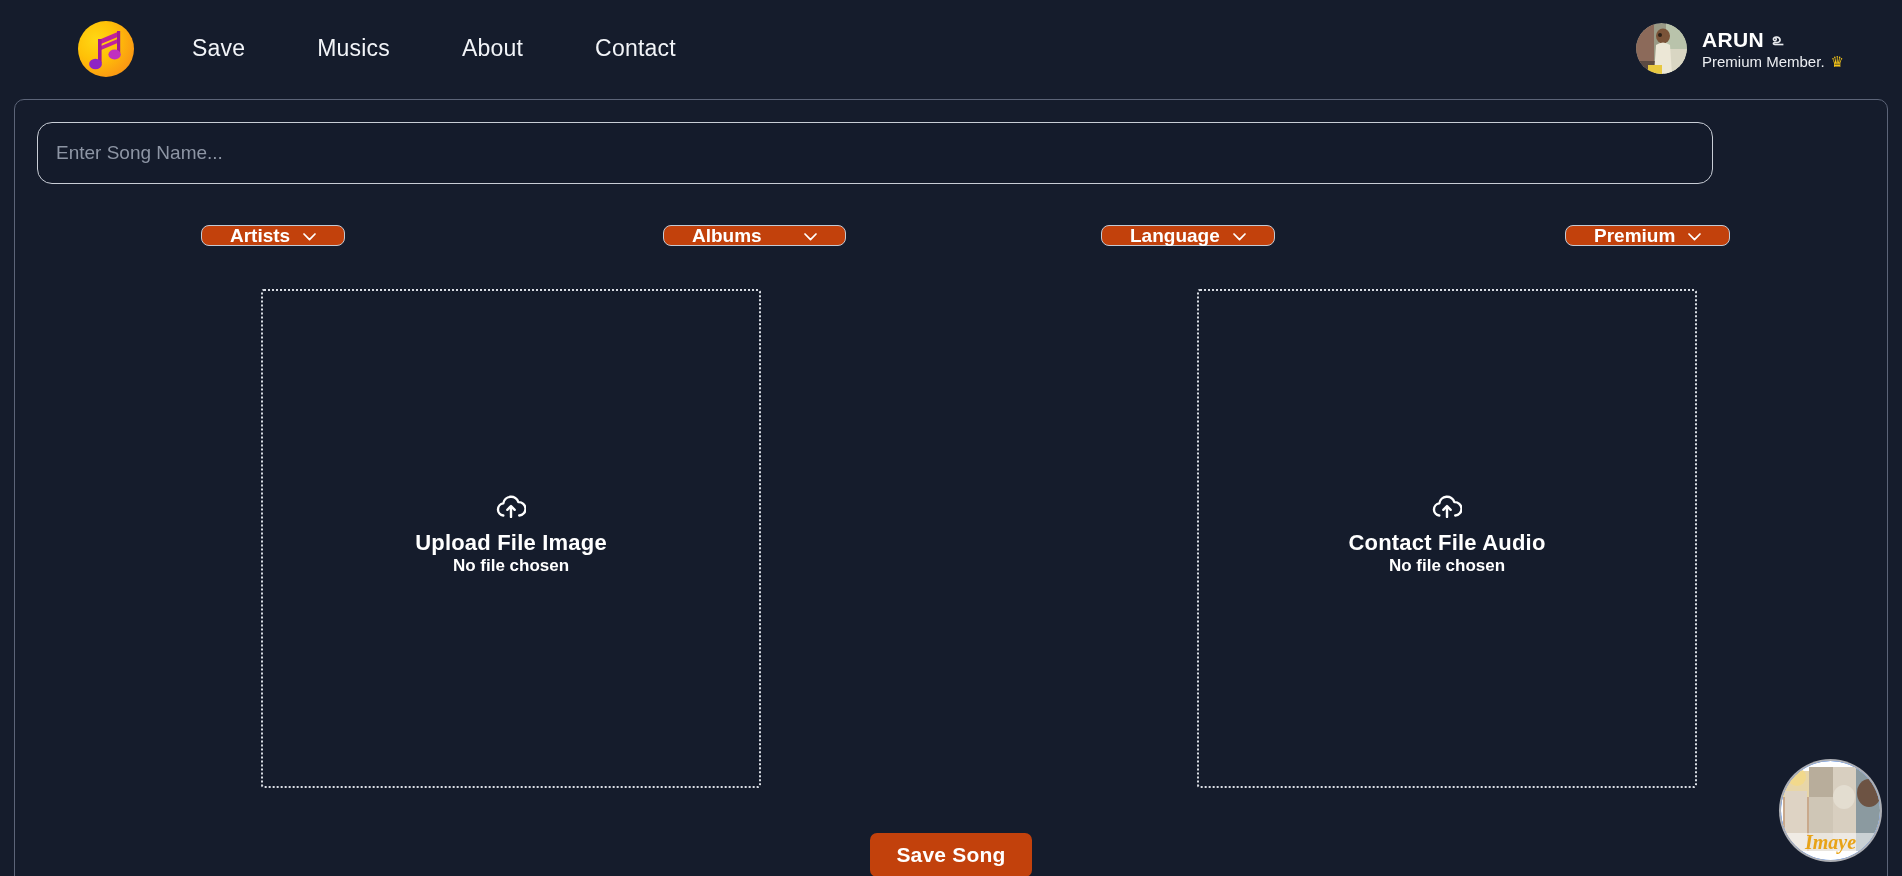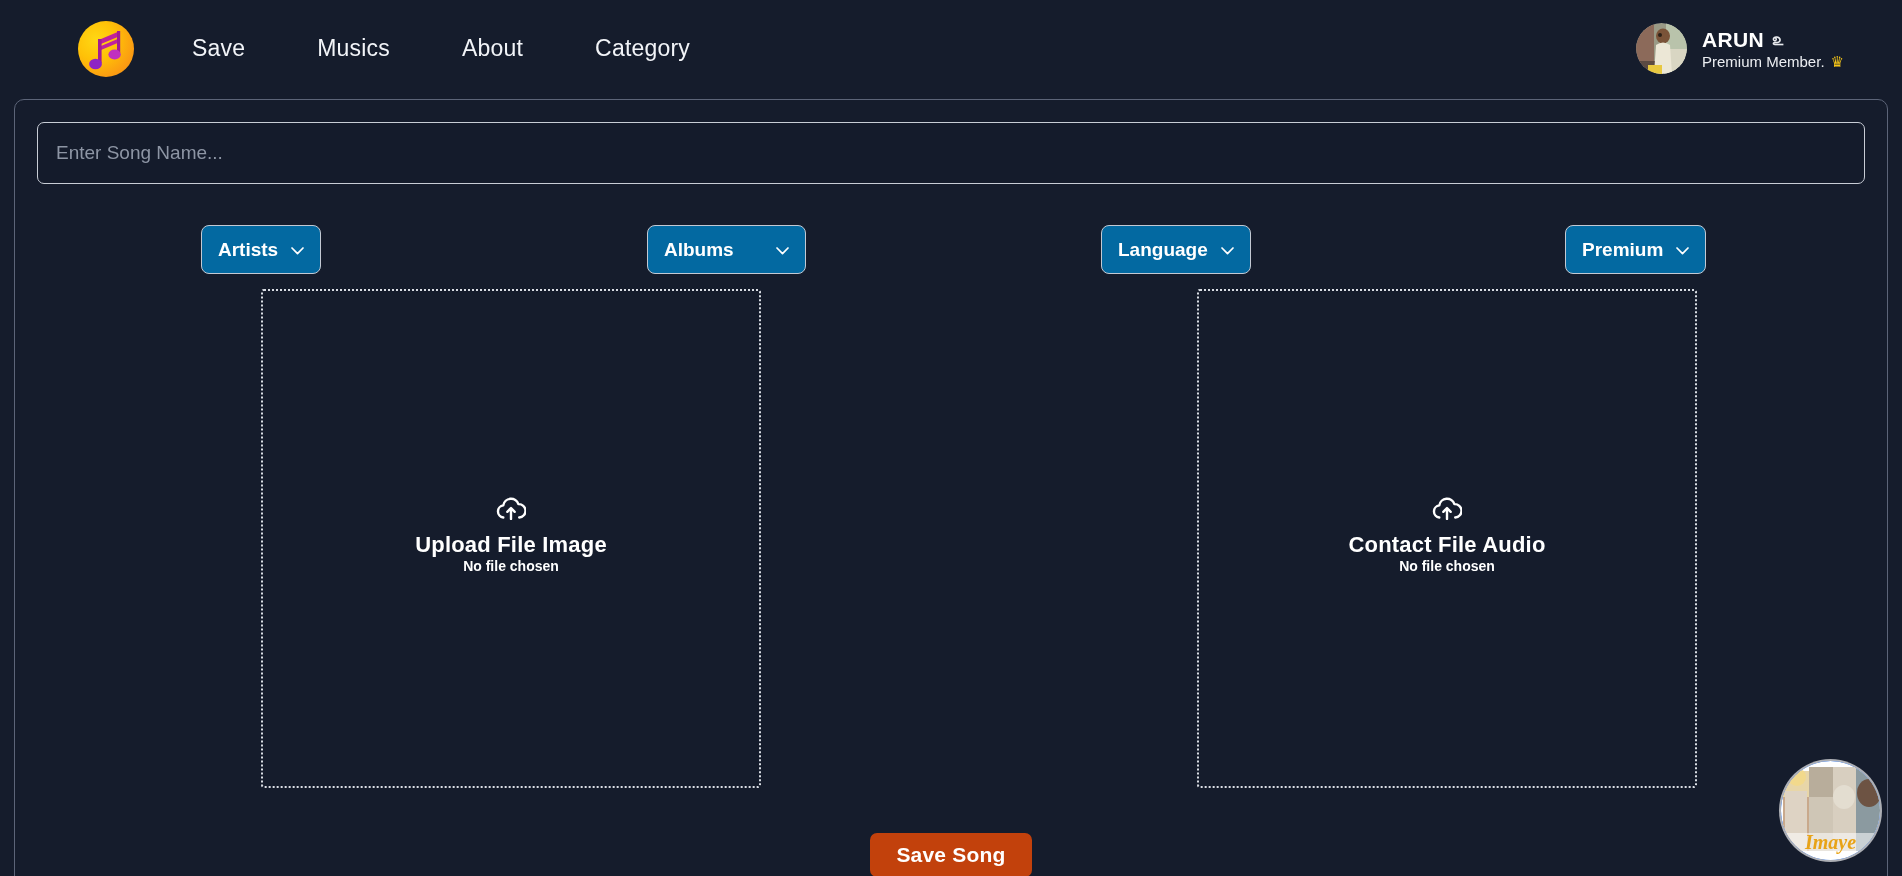--- a/index.html
+++ b/index.html
@@ -93,65 +93,65 @@
     width: 1874px;
     height: 840px;
     border: 1px solid #5c6478;
     border-radius: 10px;
     background: #151c2c;
     padding: 22px 22px 0 22px;
   }
 
   .search-input {
     display: block;
-    width: 1828px;
+    width: 1676px;
     height: 62px;
     background: #141b2b;
     border: 1px solid #c8cdd6;
-    border-radius: 7px;
+    border-radius: 15px;
     color: #c9ced8;
     font-size: 19px;
     font-family: "Liberation Sans", sans-serif;
     padding: 0 18px;
     outline: none;
   }
   .search-input::placeholder { color: #8d95a4; }
 
   
   .filter-row {
     position: relative;
     height: 44px;
     margin-top: 41px;
   }
   .dropdown-btn {
     position: absolute;
     top: 0;
-    height: 49px;
-    background: #0369a1;
+    height: 21px;
+    background: #c2410c;
     border: 1px solid #c3c9d3;
     border-radius: 8px;
     color: #ffffff;
     font-size: 19px;
     font-weight: bold;
     font-family: "Liberation Sans", sans-serif;
     display: inline-flex;
     align-items: center;
     gap: 13px;
-    padding: 0 16px;
+    padding: 0 28px;
     cursor: pointer;
     white-space: nowrap;
   }
   .dropdown-btn .chev {
     width: 13px; height: 8px;
     flex: 0 0 13px;
     position: relative;
     top: 1px;
   }
   .dd-artists  { left: 164px; }
-  .dd-albums   { left: 610px; gap: 42px; }
+  .dd-albums   { left: 626px; gap: 42px; }
   .dd-language { left: 1064px; }
   .dd-category { left: 1528px; }
 
   
   .dropzones { position: relative; height: 500px; margin-top: 20px; }
   .dropzone {
     position: absolute;
     top: 0;
     width: 500px;
     height: 499px;
@@ -175,21 +175,21 @@
   }
   .cloud-icon { margin-bottom: 12px; }
   .dz-title {
     color: #ffffff;
     font-size: 22px;
     font-weight: bold;
     letter-spacing: .2px;
   }
   .dz-status {
     color: #ffffff;
-    font-size: 14px;
+    font-size: 17px;
     font-weight: bold;
     margin-top: 0;
   }
 
   
   .save-row {
     display: flex;
     justify-content: center;
     margin-top: 44px;
   }
@@ -234,21 +234,21 @@
       <rect x="28" y="5" width="3.2" height="22" fill="#a21b94"></rect>
       <ellipse cx="6.5" cy="38" rx="6.4" ry="5.3" fill="#8e24c4"></ellipse>
       <ellipse cx="25.6" cy="28.5" rx="6.2" ry="5.1" fill="#c02fc0"></ellipse>
     </svg>
   </div>
 
   <ul class="nav-links">
     <li class="nav-link">Save</li>
     <li class="nav-link">Musics</li>
     <li class="nav-link">About</li>
-    <li class="nav-link">Category</li>
+    <li class="nav-link">Contact</li>
   </ul>
 
   <div class="user-block">
     <div class="avatar">
       <svg width="51" height="51" viewBox="0 0 51 51" xmlns="http://www.w3.org/2000/svg">
         <defs>
             <clipPath id="avclip">
               <circle cx="25.5" cy="25.5" r="25.5"></circle>
             </clipPath>
           </defs>

